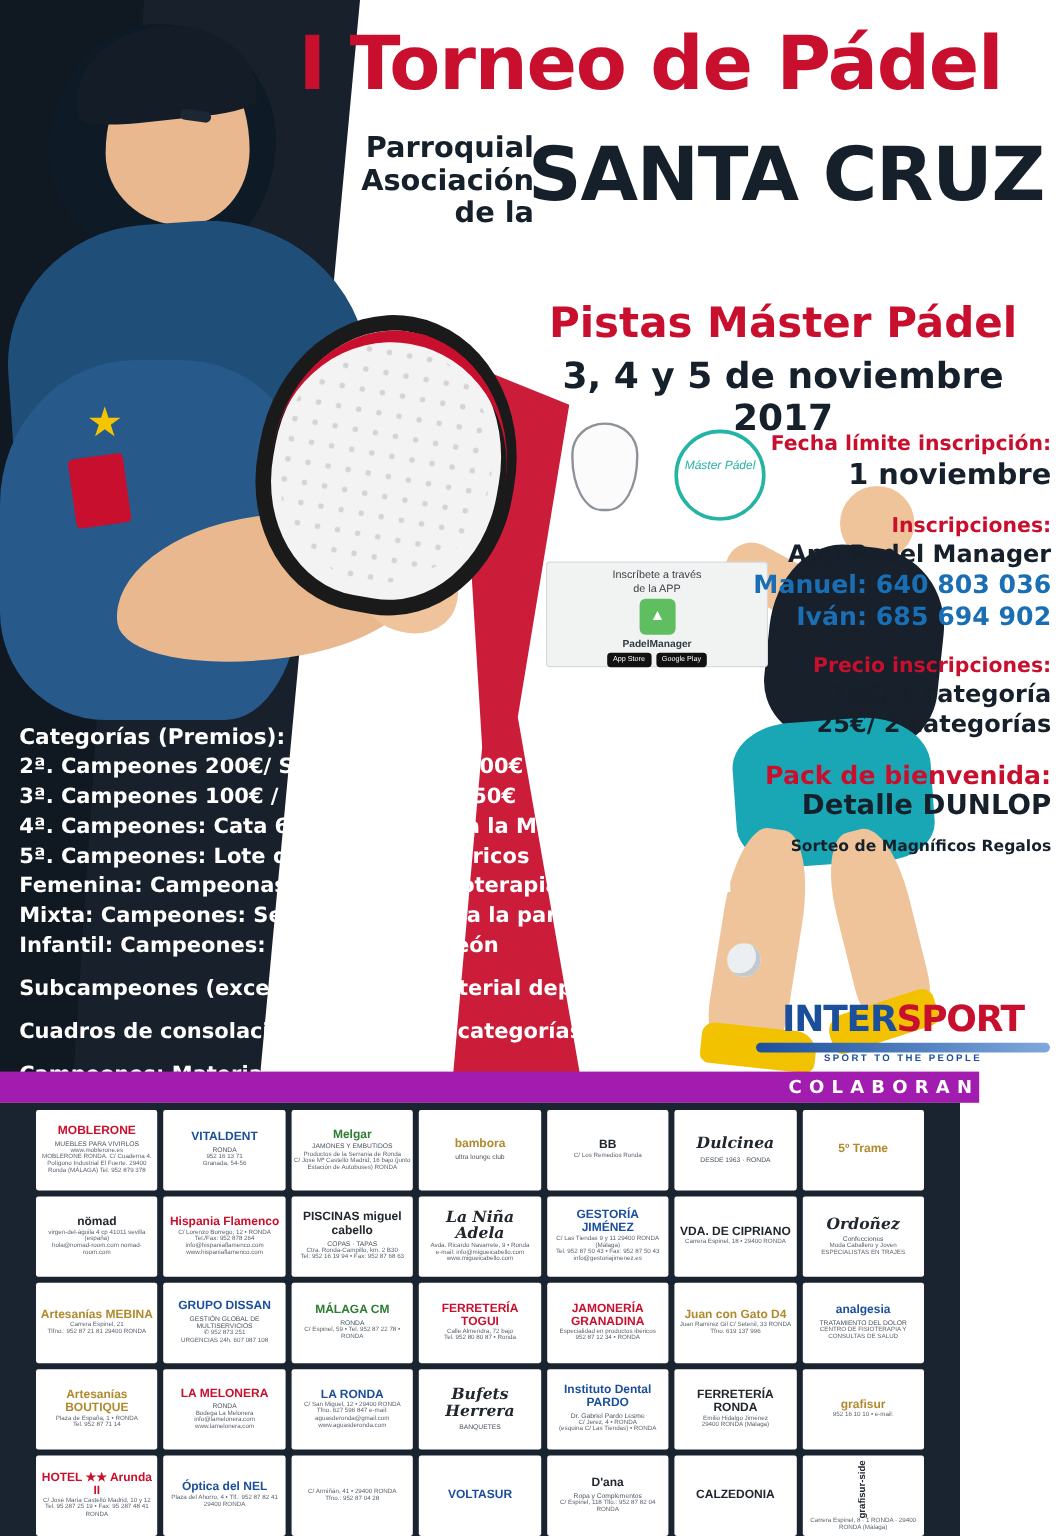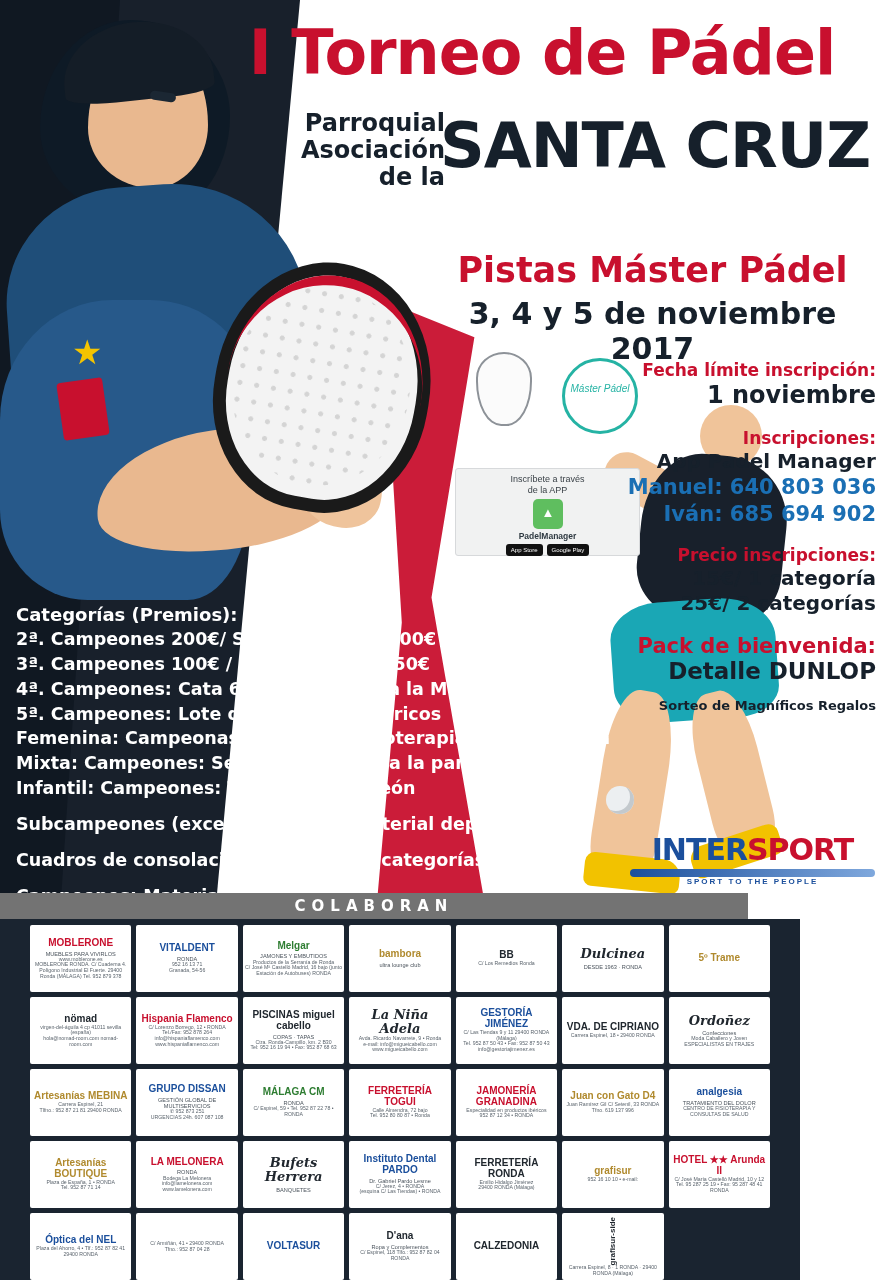--- a/index.html
+++ b/index.html
@@ -224,23 +224,23 @@
     color:#ffffff;
   }
   .cats h3{ margin:0 0 2px 0; font-size:18px; font-weight:bold;
             font-family:"DejaVu Sans", sans-serif;}
   .cats .row{ font-size:17.5px; font-weight:bold; line-height:1.42;
               font-family:"DejaVu Sans", sans-serif;}
   .cats .row.spaced{ margin-top:11px; }
 
   
   .colaboran-bar{
-    position:absolute; left:0; top:893px; width:748px; height:26px;
-    background:#737373; color:#fff; font-weight:bold; font-size:15px;
-    letter-spacing:6px; text-align:center; line-height:26px;
+    position:absolute; left:0; top:893px; width:816px; height:26px;
+    background:#a21caf; color:#fff; font-weight:bold; font-size:15px;
+    letter-spacing:6px; text-align:right; line-height:26px;
     font-family:"DejaVu Sans", sans-serif;
   }
 
   
   .sponsors{
     position:absolute; left:0; top:919px; width:800px; height:361px;
     background:#1a2430; padding:6px 30px 8px 30px;
     display:grid; grid-template-columns: repeat(7, 1fr); grid-auto-rows: 67px;
     gap:5px;
   }
@@ -479,20 +479,25 @@
       <div class="d2">Plaza de España, 1 • RONDA</div>
       <div class="d2">Tel. 952 87 71 14</div>
     </div>
     <div class="sp">
       <div class="n red">LA MELONERA</div>
       <div class="d">RONDA</div>
       <div class="d2">Bodega La Melonera</div>
       <div class="d2">info@lamelonera.com  www.lamelonera.com</div>
     </div>
     <div class="sp">
+      <div class="n blue">LA RONDA</div>
+      <div class="d2">C/ San Miguel, 12 • 29400 RONDA</div>
+      <div class="d2">Tfno. 627 596 847  e-mail: aguasderonda@gmail.com  www.aguasderonda.com</div>
+    </div>
+    <div class="sp">
       <div class="n script">Bufets Herrera</div>
       <div class="d">BANQUETES</div>
     </div>
     <div class="sp">
       <div class="n blue">Instituto Dental PARDO</div>
       <div class="d">Dr. Gabriel Pardo Lesme</div>
       <div class="d2">C/ Jerez, 4 • RONDA</div>
       <div class="d2">(esquina C/ Las Tiendas) • RONDA</div>
     </div>
     <div class="sp">

